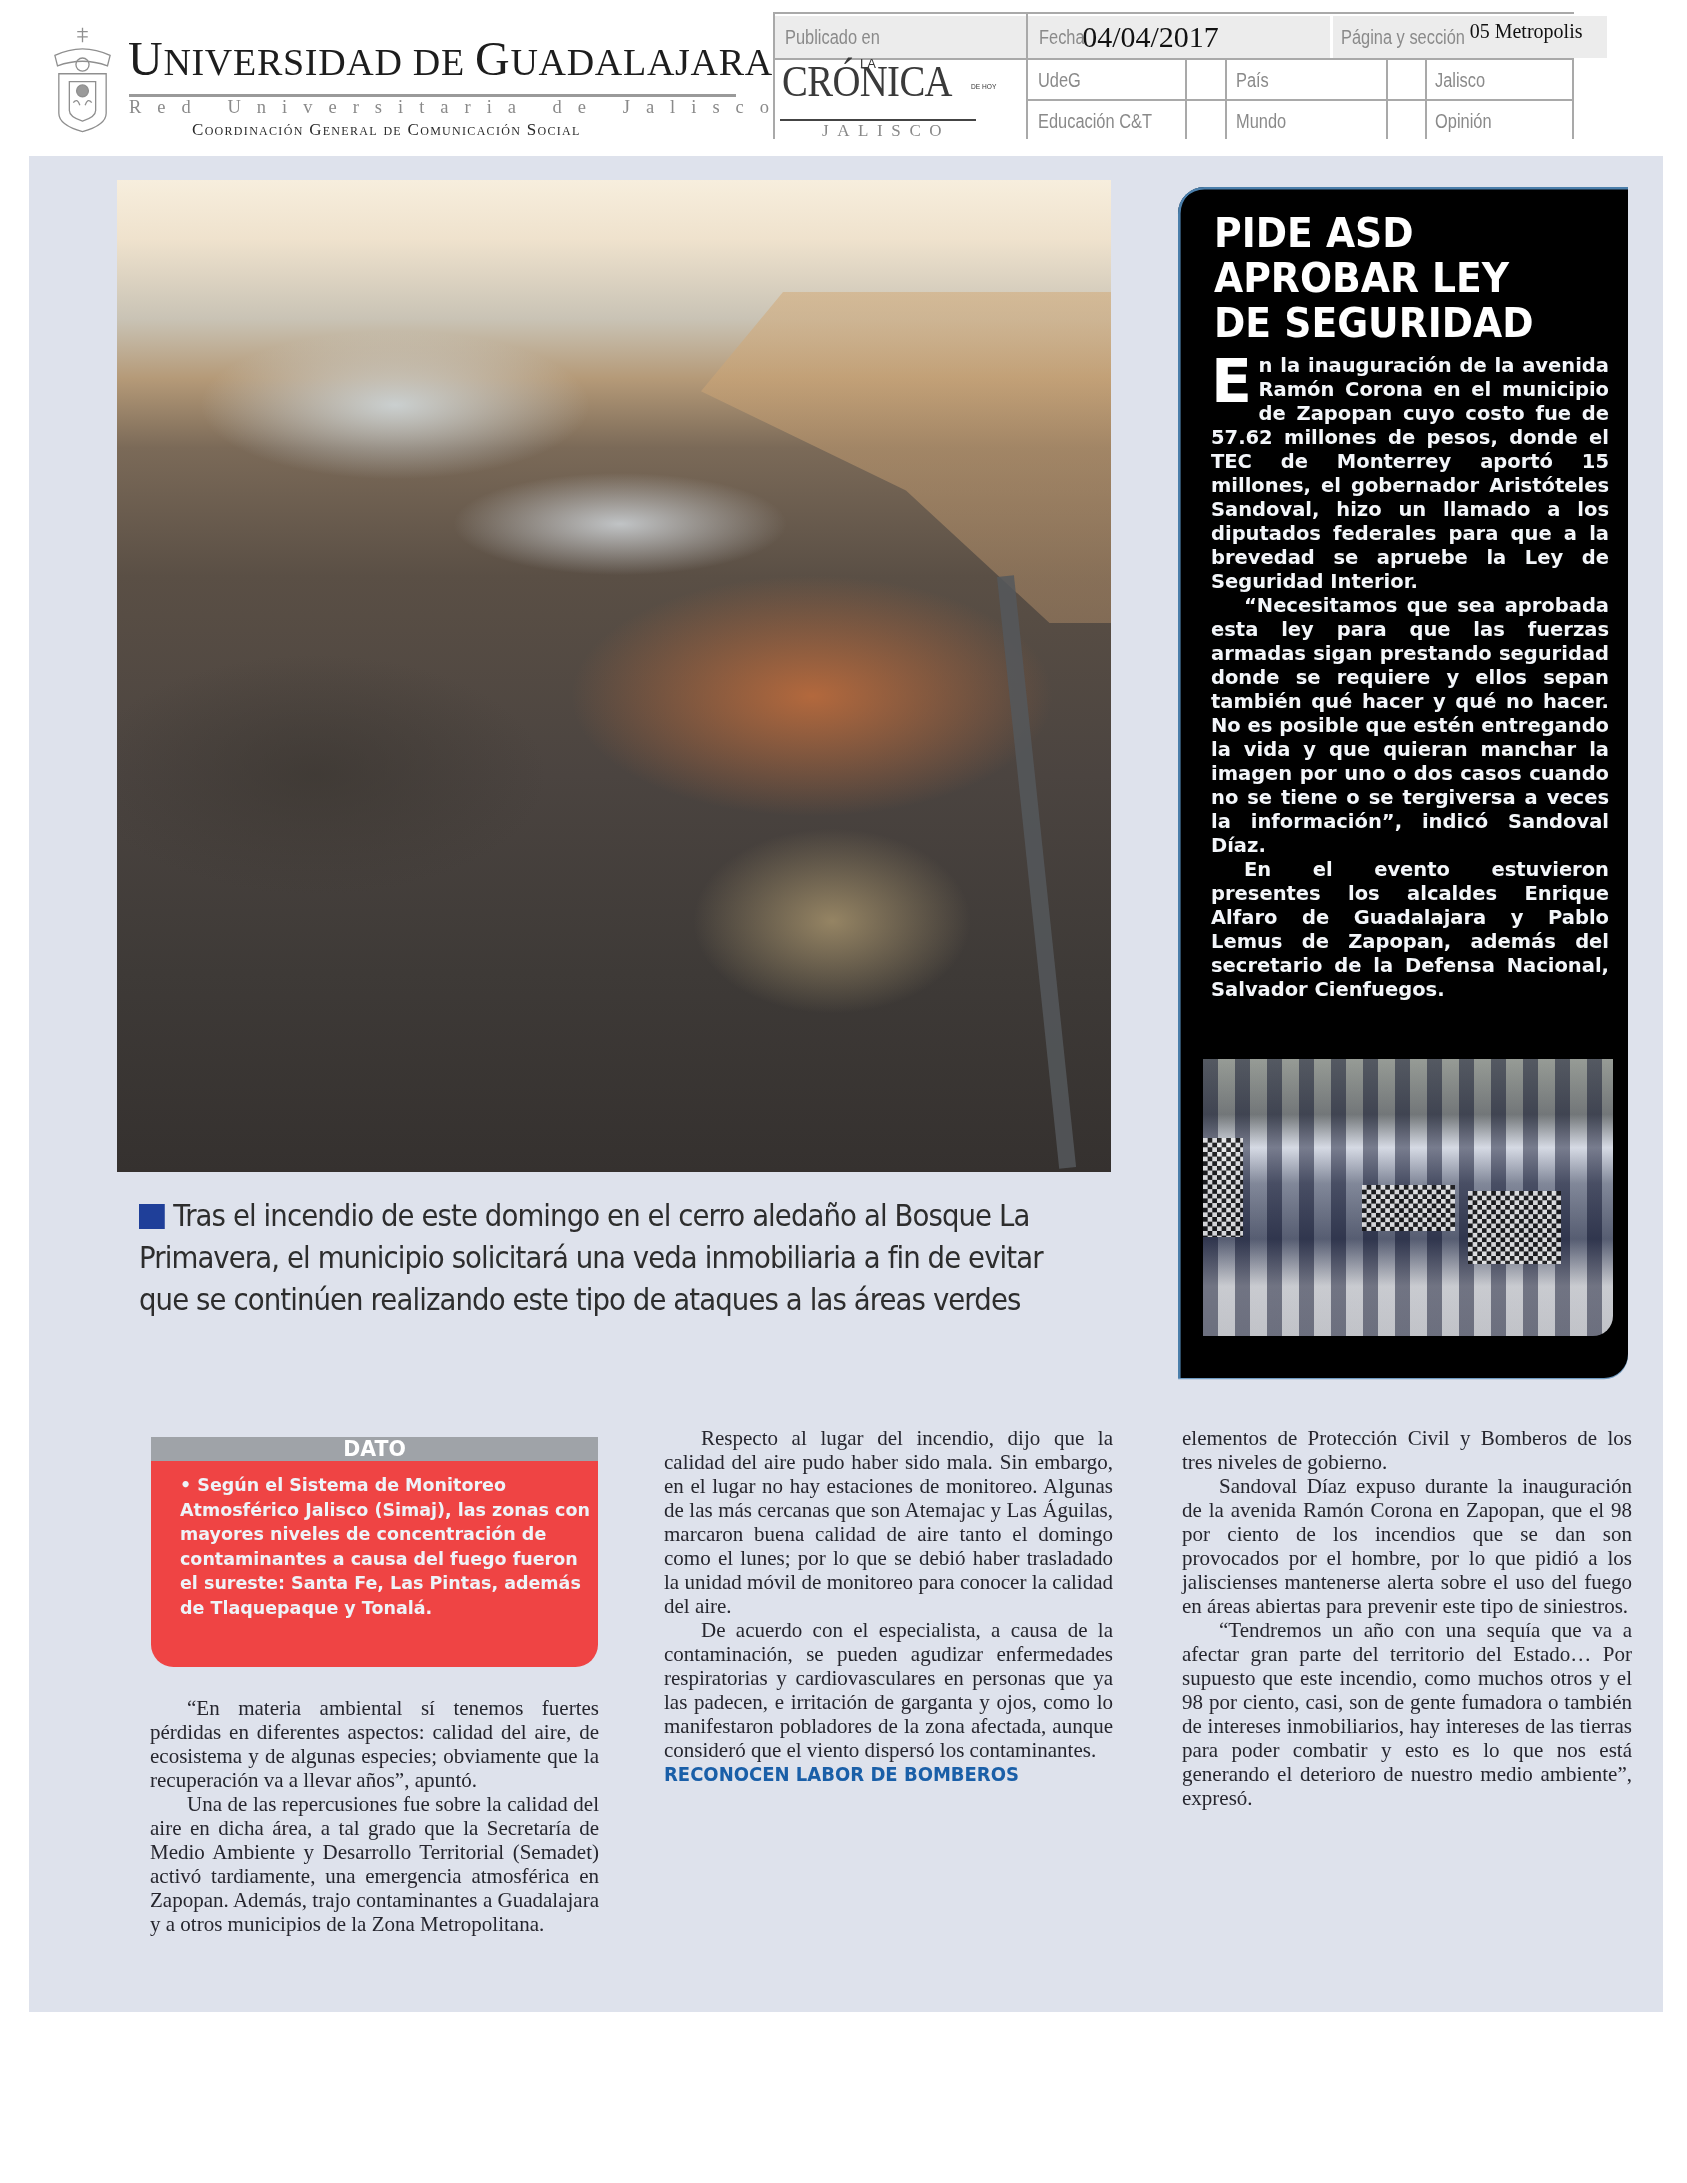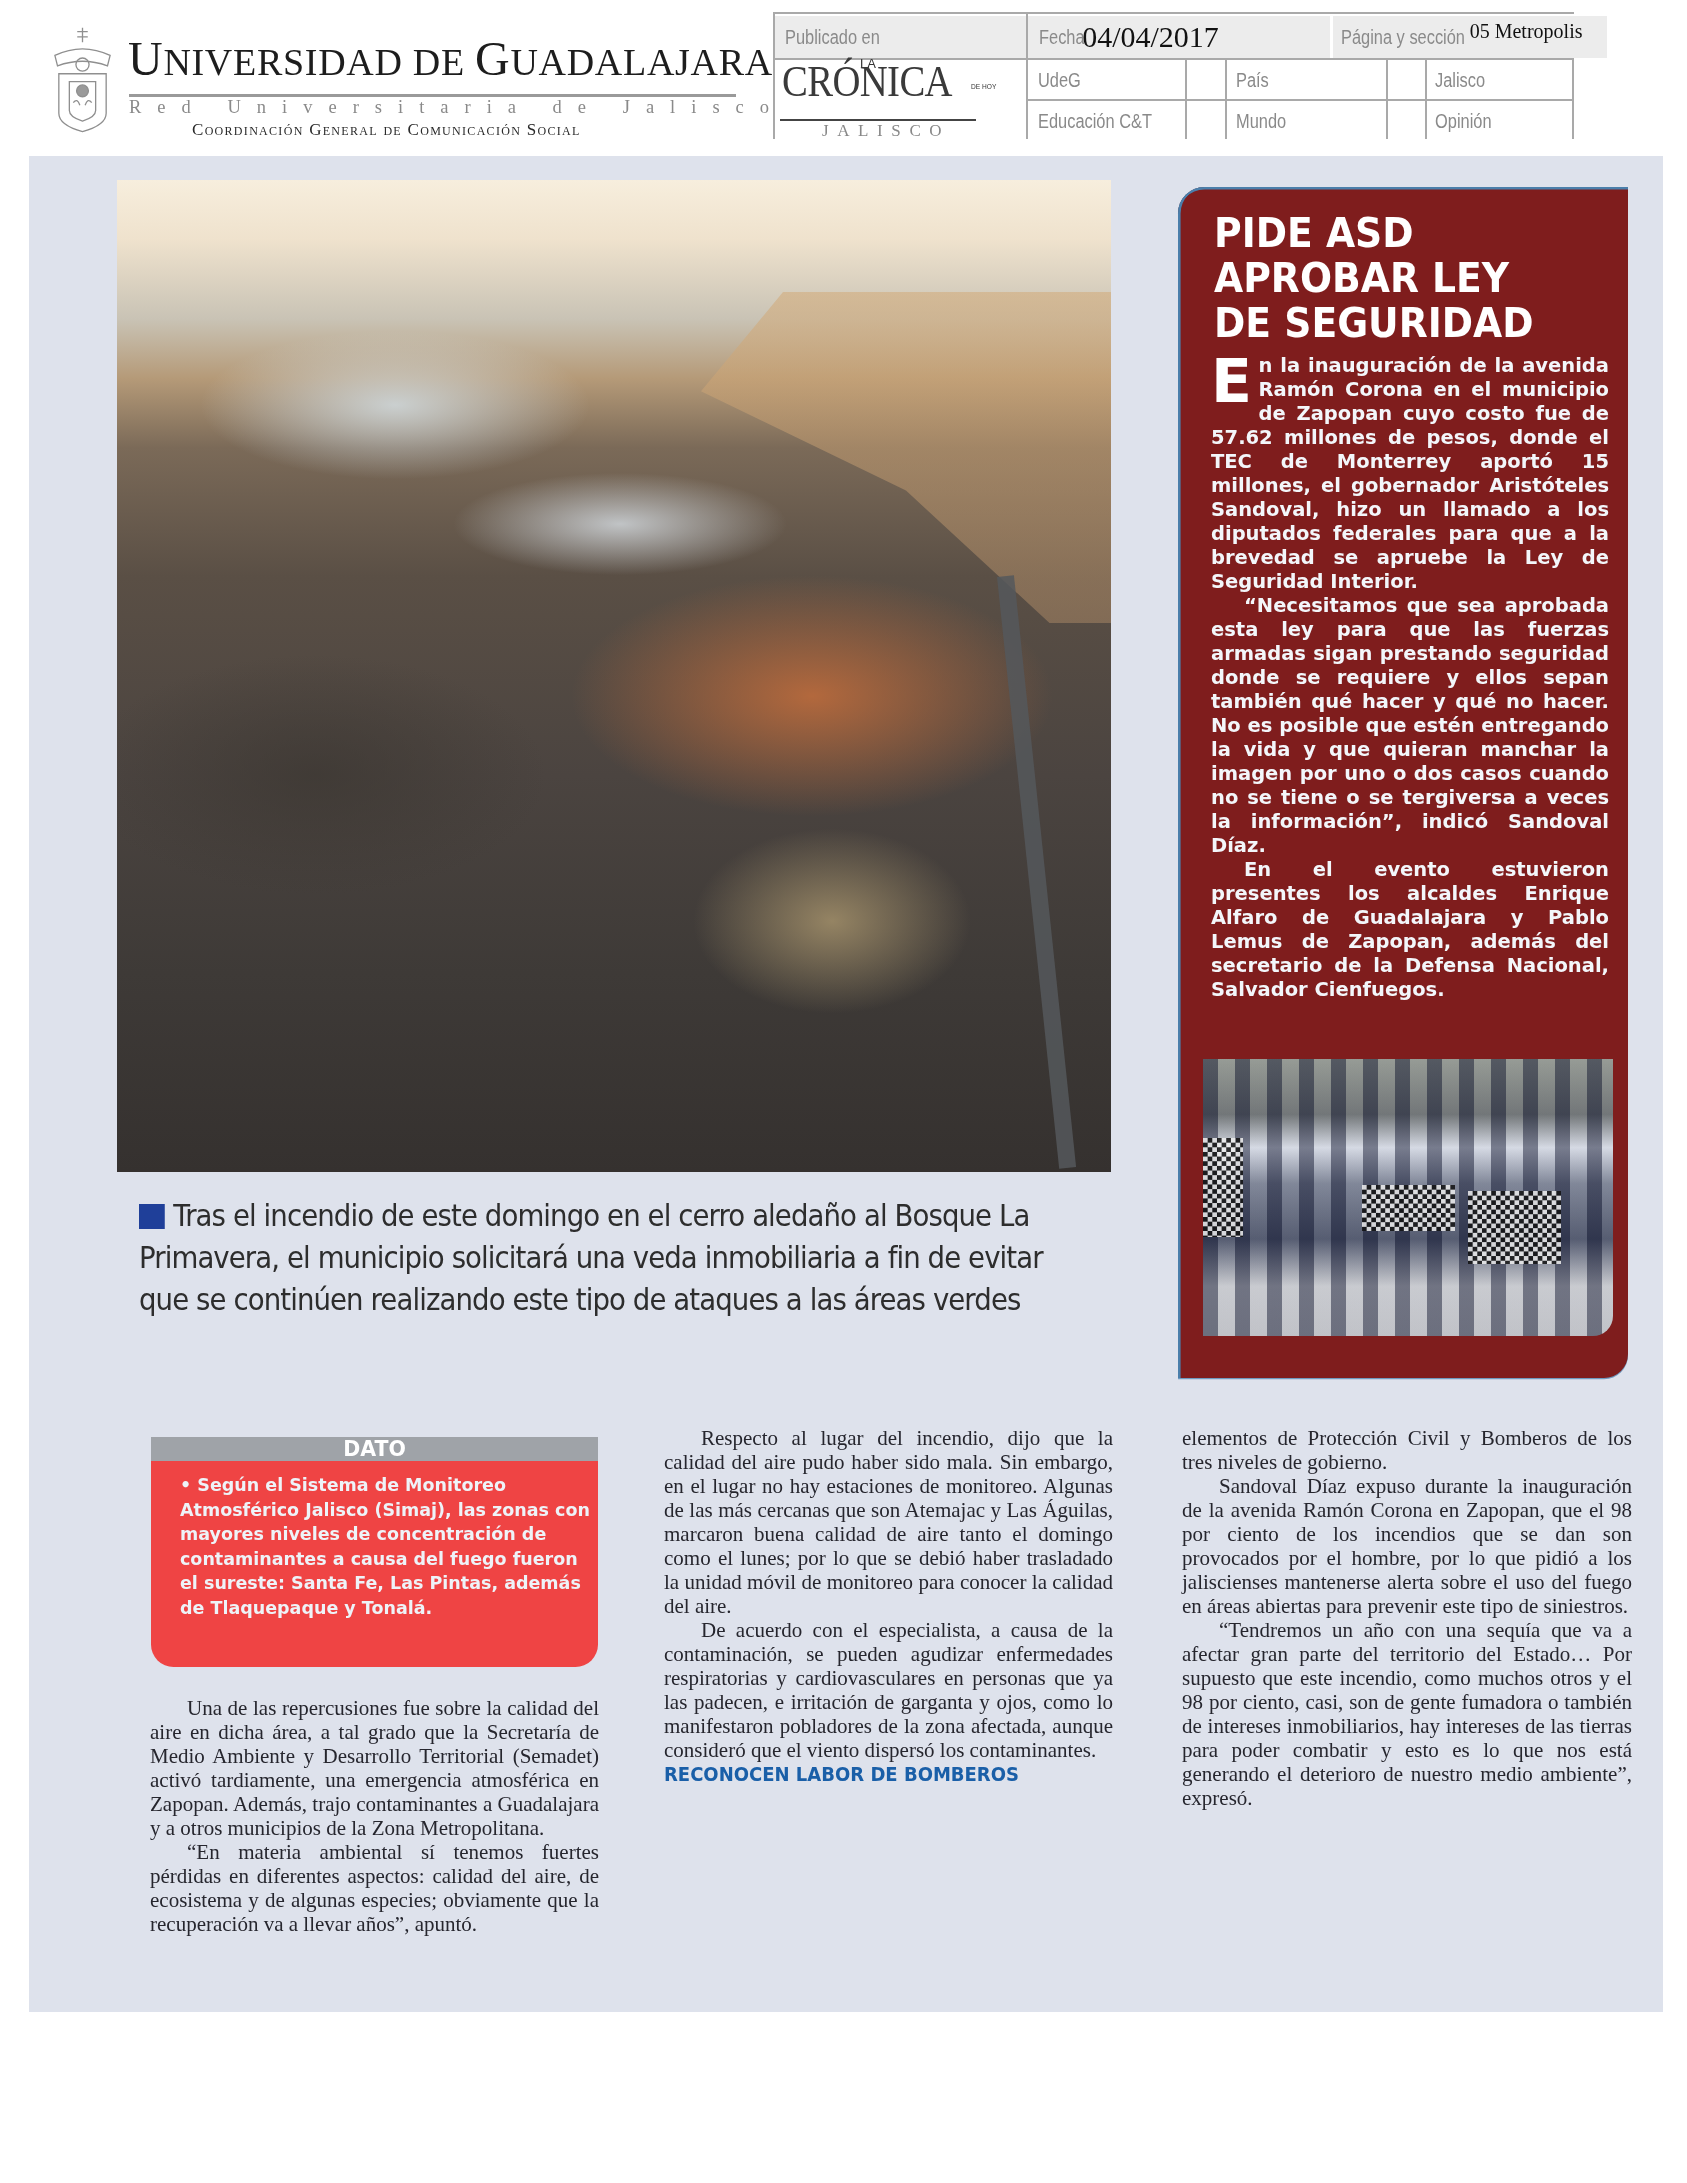--- a/index.html
+++ b/index.html
@@ -53,21 +53,21 @@
   .main-photo .city { position:absolute; right:0; top:112px; width:410px; height:331px;
                        background:linear-gradient(180deg, rgba(210,170,120,.8), rgba(190,150,110,.6)); opacity:.7;
                        clip-path:polygon(20% 0, 100% 0, 100% 100%, 85% 100%, 50% 60%, 0 30%); }
 
   
   .caption { position:absolute; left:139px; top:1195px; width:992px; font-family:"DejaVu Sans", sans-serif;
              font-size:30px; line-height:42px; color:#2d2d2d; letter-spacing:-1px; transform:scaleX(0.92); transform-origin:left top; }
   .caption .sq { display:inline-block; width:28px; height:25px; background:#1f3f99; margin-right:9.3px; vertical-align:-2.6px; }
 
   
-  .side { position:absolute; left:1178px; top:187px; width:450px; height:1191px; background:#7f1d1d;
+  .side { position:absolute; left:1178px; top:187px; width:450px; height:1191px; background:#000000;
           border-radius:26.5px 0 24px 0; box-shadow:inset 0 2.6px 0 #4b7fab, inset 2.6px 0 0 #4b7fab, 0 1.3px 0 #6f9ac0; }
   .side-title { position:absolute; left:36px; top:24px; font-family:"DejaVu Sans", sans-serif; font-weight:bold;
                 font-size:41px; line-height:45px; color:#fff; transform:scaleX(0.92); transform-origin:left top; letter-spacing:0; }
   .side-body { position:absolute; left:33px; top:167px; width:398px; font-family:"DejaVu Sans", sans-serif; font-weight:bold;
                font-size:19.5px; line-height:24px; color:#f3f6fa; text-align:justify; }
   .side-body p { margin:0; text-indent:33px; }
   .side-body p.first { text-indent:0; }
   .dropcap { float:left; font-size:60px; line-height:48px; margin:2.6px 6.6px 0 0; color:#fff; font-weight:bold; }
   .side-photo { position:absolute; left:25px; top:872px; width:410px; height:277px; overflow:hidden;
      border-radius:0 0 20px 0;
@@ -202,22 +202,22 @@
     <div class="flag" style="left:265px;top:132px;height:73px;"></div>
   </div>
 </div>
 
 <div class="dato-head">DATO</div>
 <div class="dato-body">
   <div class="dato-text">• Según el Sistema de Monitoreo Atmosférico Jalisco (Simaj), las zonas con mayores niveles de concentración de contaminantes a causa del fuego fueron el sureste: Santa Fe, Las Pintas, además de Tlaquepaque y Tonalá.</div>
 </div>
 
 <div class="col col1">
+  <p>“En materia ambiental sí tenemos fuertes pérdidas en diferentes aspectos: calidad del aire, de ecosistema y de algunas especies; obviamente que la recuperación va a llevar años”, apuntó.</p>
   <p>Una de las repercusiones fue sobre la calidad del aire en dicha área, a tal grado que la Secretaría de Medio Ambiente y Desarrollo Territorial (Semadet) activó tardiamente, una emergencia atmosférica en Zapopan. Además, trajo contaminantes a Guadalajara y a otros municipios de la Zona Metropolitana.</p>
-  <p>“En materia ambiental sí tenemos fuertes pérdidas en diferentes aspectos: calidad del aire, de ecosistema y de algunas especies; obviamente que la recuperación va a llevar años”, apuntó.</p>
 </div>
 
 <div class="col col2">
   <p>Respecto al lugar del incendio, dijo que la calidad del aire pudo haber sido mala. Sin embargo, en el lugar no hay estaciones de monitoreo. Algunas de las más cercanas que son Atemajac y Las Águilas, marcaron buena calidad de aire tanto el domingo como el lunes; por lo que se debió haber trasladado la unidad móvil de monitoreo para conocer la calidad del aire.</p>
   <p>De acuerdo con el especialista, a causa de la contaminación, se pueden agudizar enfermedades respiratorias y cardiovasculares en personas que ya las padecen, e irritación de garganta y ojos, como lo manifestaron pobladores de la zona afectada, aunque consideró que el viento dispersó los contaminantes.</p>
   <p class="subhead">RECONOCEN LABOR DE BOMBEROS</p>
 </div>
 
 <div class="col col3">
   <p class="noindent">elementos de Protección Civil y Bomberos de los tres niveles de gobierno.</p>

